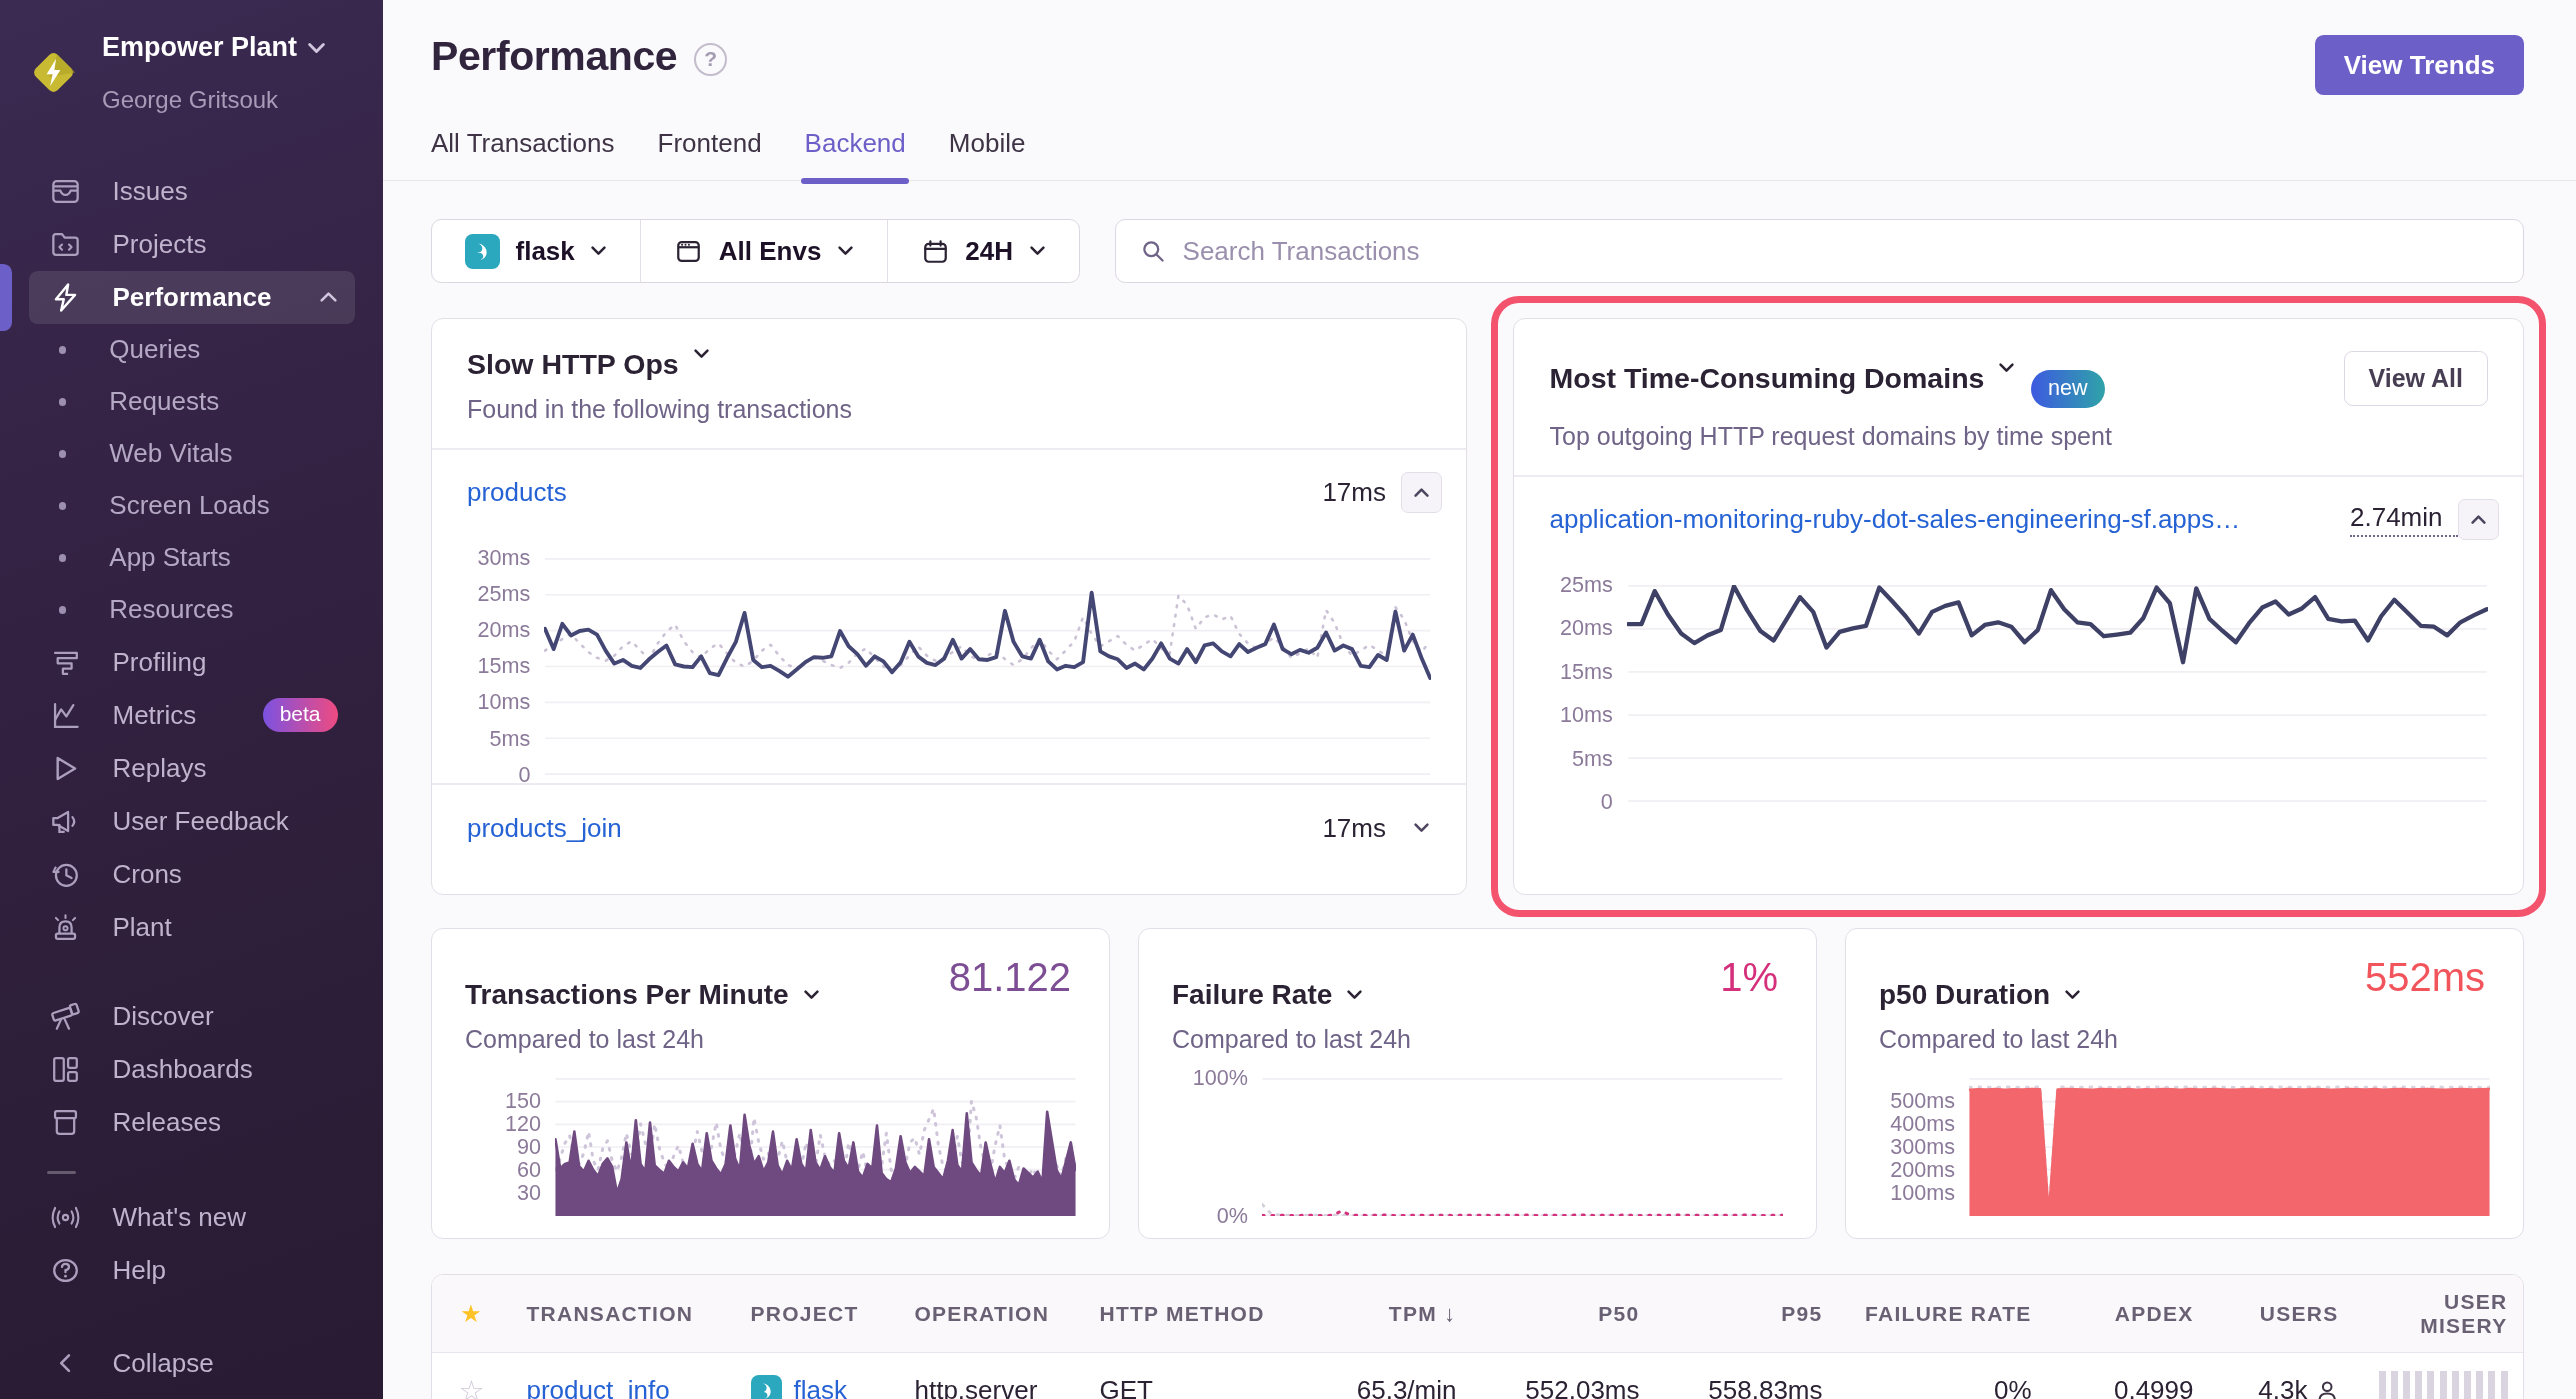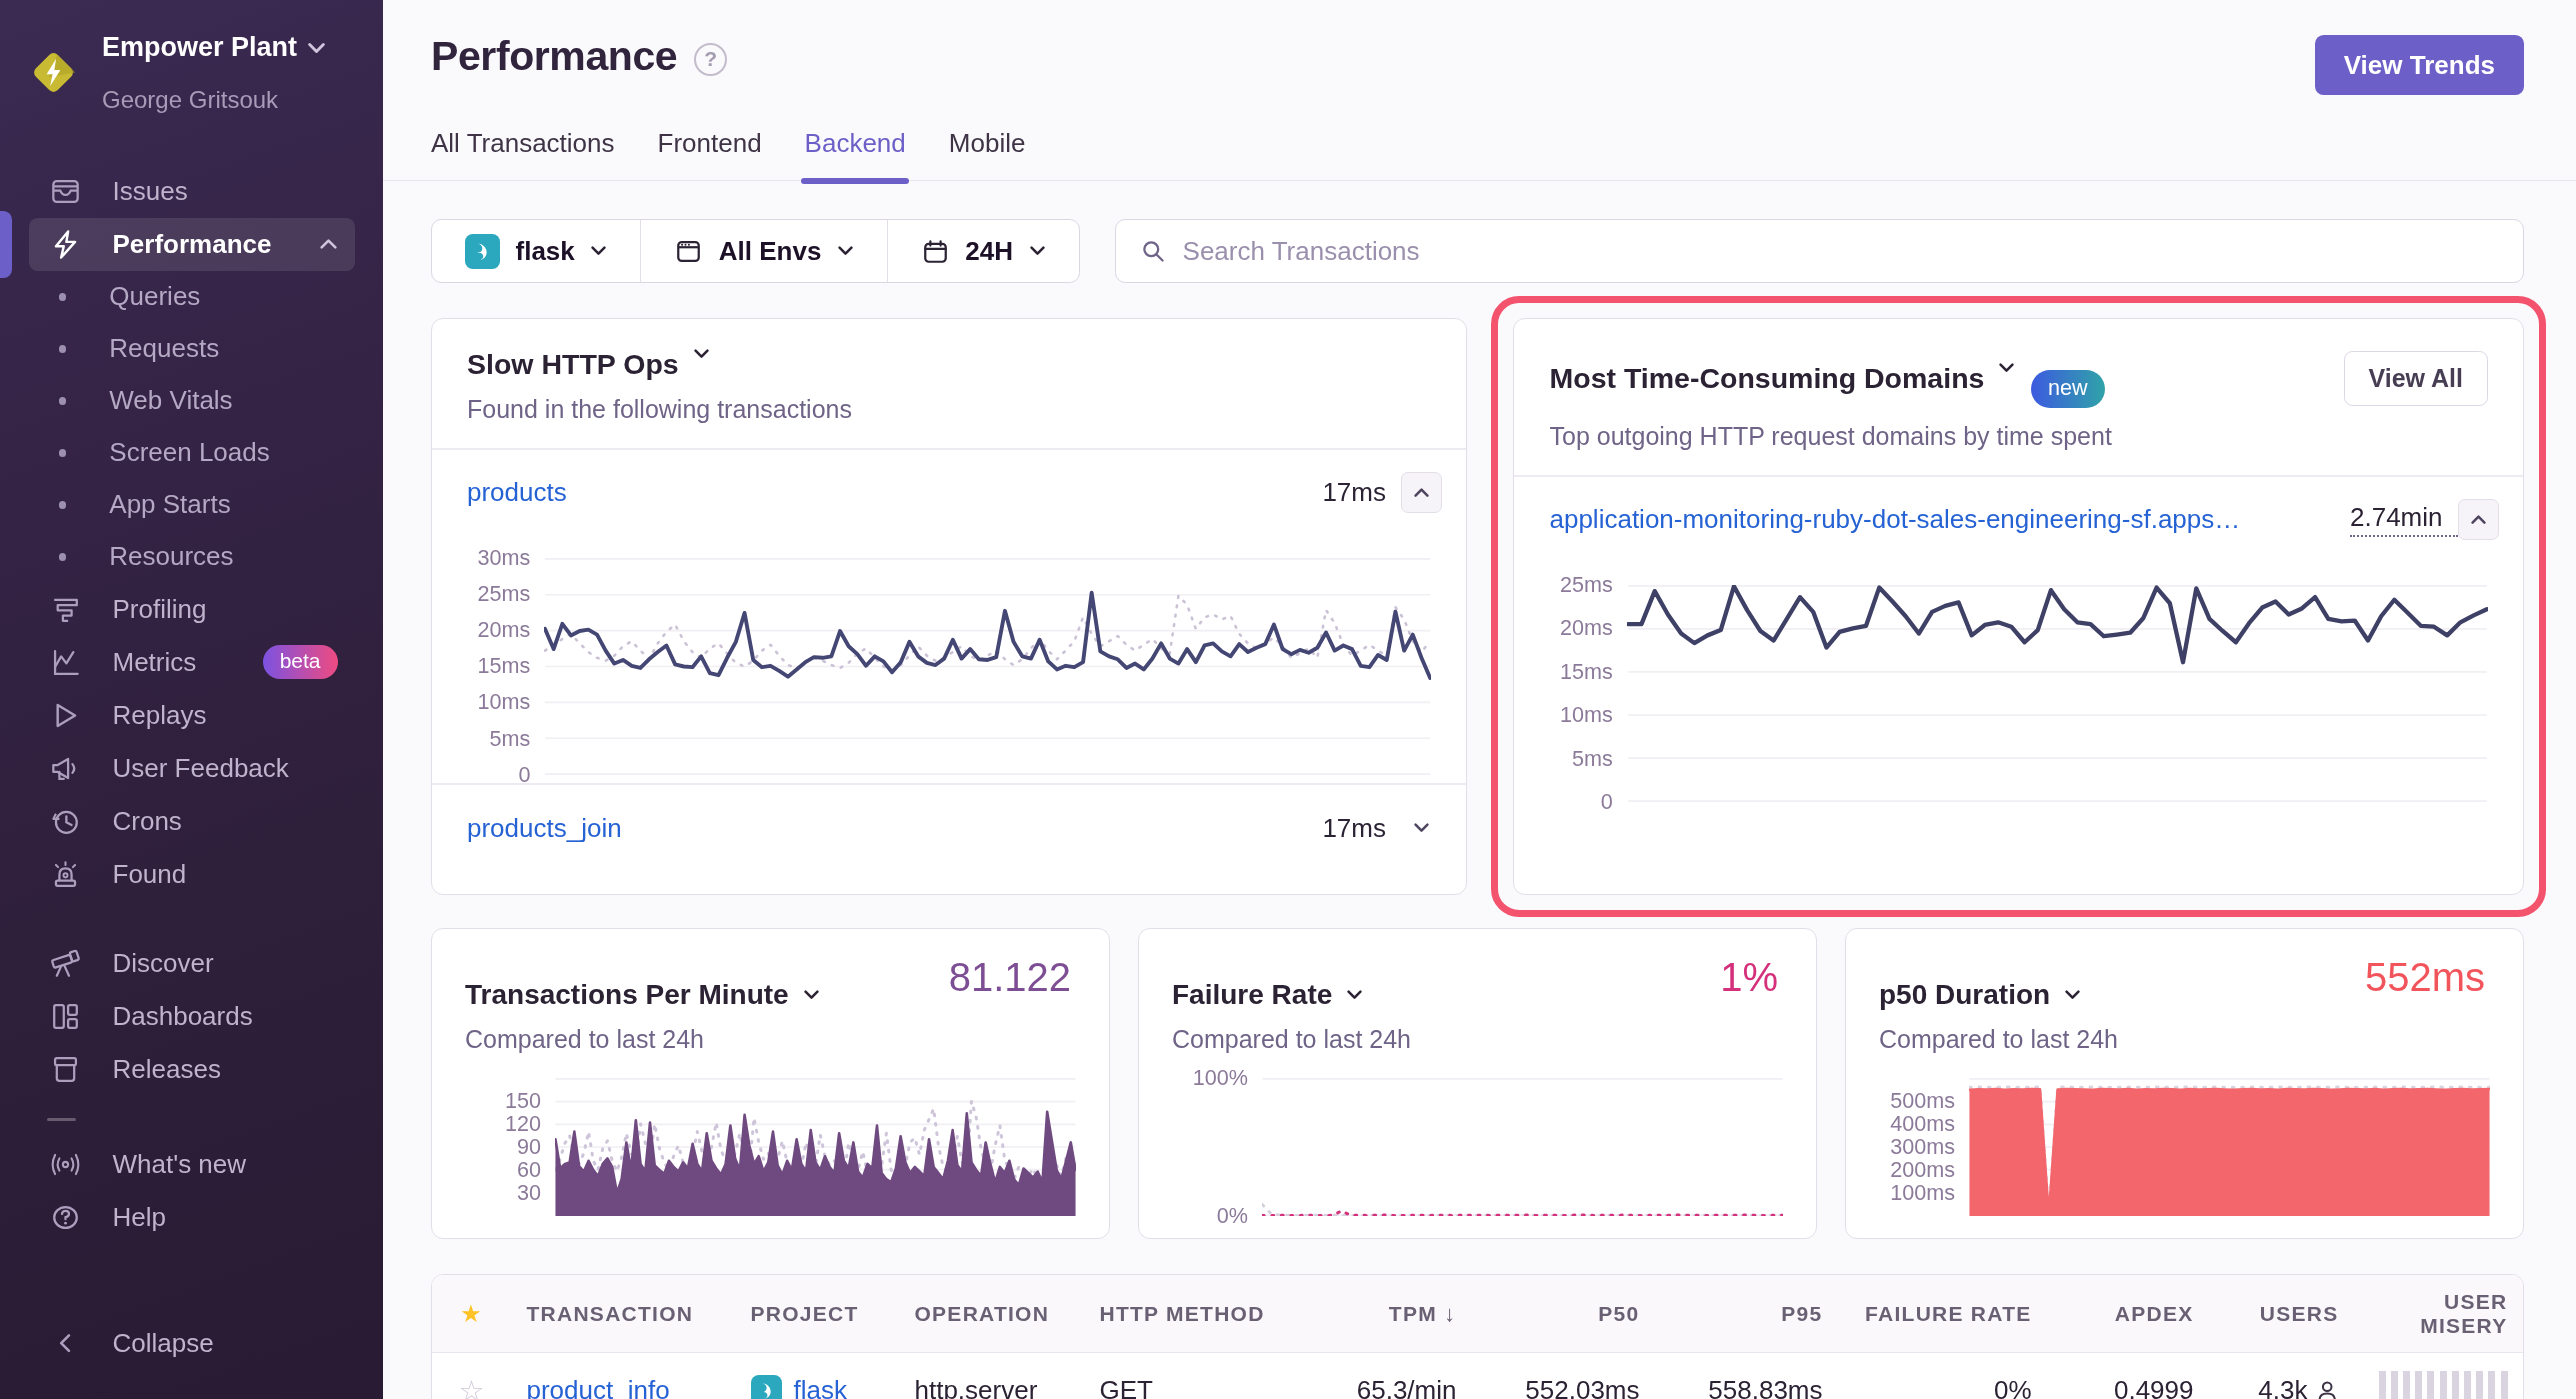--- a/index.html
+++ b/index.html
@@ -147,20 +147,29 @@
     <nav class="nav">
       <div class="nav-item">
         <span class="nicon">
           <svg class="icon-svg" width="33" height="33" viewBox="0 0 38 38">
               <rect x="5" y="7" width="28" height="24" rx="4" fill="none" stroke="currentColor" stroke-width="2.6"></rect>
               <path d="M5 13 H33 M5 18 H13 Q15 23 19 23 Q23 23 25 18 H33" fill="none" stroke="currentColor" stroke-width="2.6"></path>
             </svg>
         </span>
         <span>Issues</span>
       </div>
+      <div class="nav-item">
+        <span class="nicon">
+          <svg class="icon-svg" width="33" height="33" viewBox="0 0 38 38">
+              <path d="M5 10 Q5 7 8 7 H15 L18 11 H30 Q33 11 33 14 V28 Q33 31 30 31 H8 Q5 31 5 28 Z" fill="none" stroke="currentColor" stroke-width="2.6" stroke-linejoin="round"></path>
+              <path d="M15 19 L12 22 L15 25 M23 19 L26 22 L23 25" fill="none" stroke="currentColor" stroke-width="2.4" stroke-linecap="round" stroke-linejoin="round"></path>
+            </svg>
+        </span>
+        <span>Projects</span>
+      </div>
 
       <div style="position:relative; display:flex; align-items:center;">
         <span class="active-indicator"></span>
         <div class="nav-item active" style="flex:1">
           <span class="nicon">
             <svg class="icon-svg" width="33" height="33" viewBox="0 0 38 38">
                 <path d="M22 4 L8 21 H17 L14 34 L30 16 H20 Z" fill="none" stroke="currentColor" stroke-width="2.8" stroke-linejoin="round"></path>
               </svg>
           </span>
           <span>Performance</span>
@@ -244,21 +253,21 @@
       </div>
       <div class="nav-item">
         <span class="nicon">
           <svg class="icon-svg" width="33" height="33" viewBox="0 0 38 38">
               <path d="M12 26 V19 Q12 12 19 12 Q26 12 26 19 V26" fill="none" stroke="currentColor" stroke-width="2.6"></path>
               <rect x="8" y="26" width="22" height="6" rx="2" fill="none" stroke="currentColor" stroke-width="2.6"></rect>
               <path d="M19 5 V8 M8 8 L10.5 10.5 M30 8 L27.5 10.5" stroke="currentColor" stroke-width="2.4" stroke-linecap="round"></path>
               <circle cx="19" cy="20" r="2.4" fill="none" stroke="currentColor" stroke-width="2.2"></circle>
             </svg>
         </span>
-        <span>Found</span>
+        <span>Plant</span>
       </div>
 
       <div class="nav-gap"></div>
 
       <div class="nav-item">
         <span class="nicon">
           <svg class="icon-svg" width="33" height="33" viewBox="0 0 38 38">
               <rect x="4" y="12" width="22" height="9" rx="2" transform="rotate(-18 15 16)" fill="none" stroke="currentColor" stroke-width="2.6"></rect>
               <rect x="25" y="5" width="8" height="11" rx="2" transform="rotate(-18 29 10)" fill="none" stroke="currentColor" stroke-width="2.6"></rect>
               <path d="M14 22 L9 33 M18 22 L23 33" stroke="currentColor" stroke-width="2.6" stroke-linecap="round"></path>

